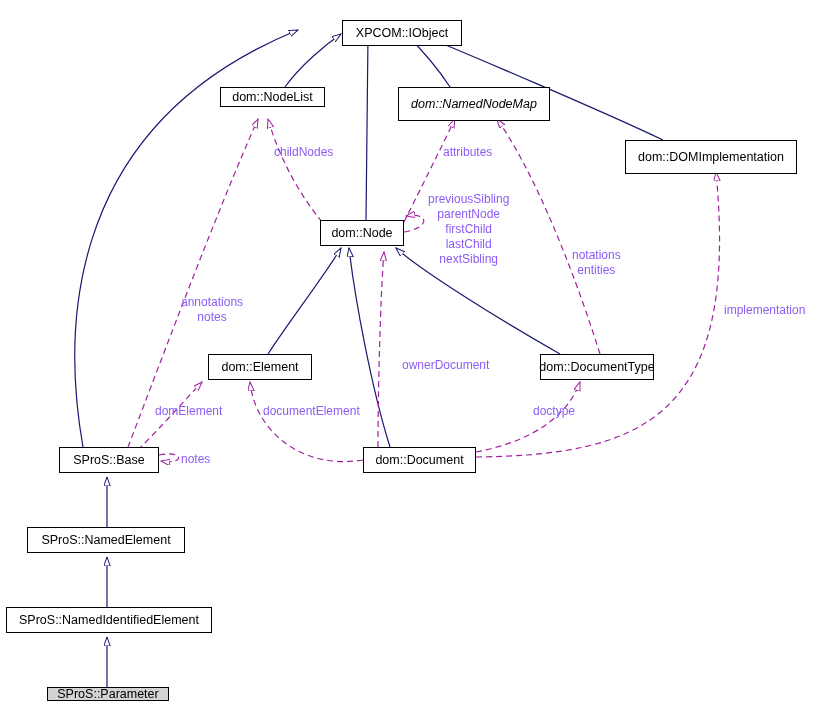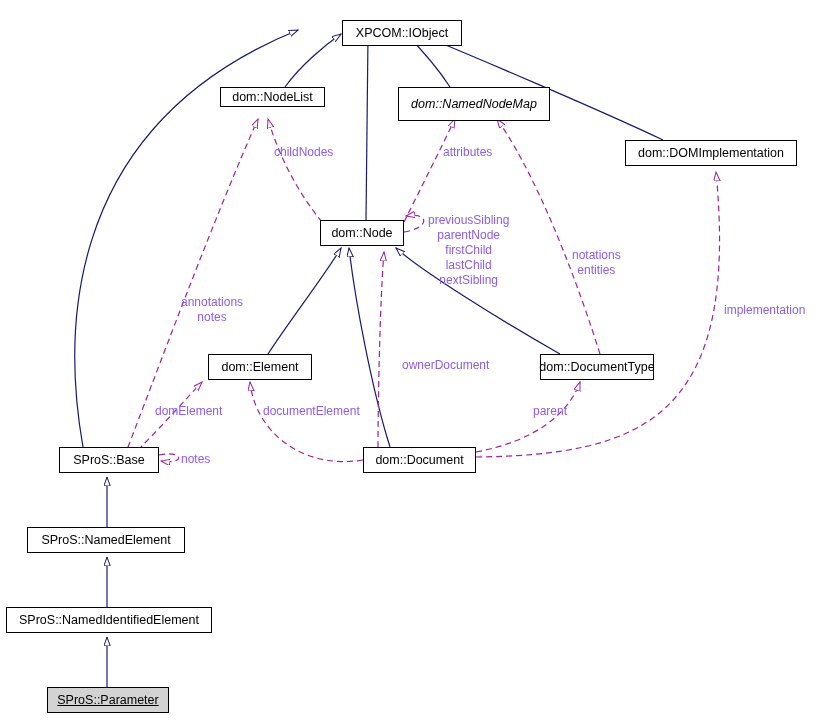--- a/index.html
+++ b/index.html
@@ -113,44 +113,44 @@
       <path d="M476,452 C540,440 570,410 580,382" marker-end="url(#arrow-assoc)"></path>
 
       <path d="M159,455 C185,450 185,465 161,461" marker-end="url(#arrow-assoc)"></path>
     </g>
   </svg>
 
   <div id="node-layer">
       <div class="node" style="left: 302px; top: 20px; width: 120px; height: 26px; margin-left: 40px;">XPCOM::IObject</div>
       <div class="node" style="left: 220px; top: 87px; width: 105px; height: 20px;">dom::NodeList</div>
       <div class="node" style="left: 398px; top: 87px; width: 152px; height: 34px; font-style: italic;">dom::NamedNodeMap</div>
-      <div class="node" style="left: 625px; top: 140px; width: 172px; height: 26px;">dom::DOMImplementation</div>
+      <div class="node" style="left: 625px; top: 140px; width: 172px; height: 34px;">dom::DOMImplementation</div>
       <div class="node" style="left: 320px; top: 220px; width: 84px; height: 26px;">dom::Node</div>
       <div class="node" style="left: 208px; top: 354px; width: 104px; height: 26px;">dom::Element</div>
       <div class="node" style="left: 540px; top: 354px; width: 114px; height: 26px;">dom::DocumentType</div>
       <div class="node" style="left: 363px; top: 447px; width: 113px; height: 26px;">dom::Document</div>
       <div class="node" style="left: 59px; top: 447px; width: 100px; height: 26px;">SProS::Base</div>
       <div class="node" style="left: 27px; top: 527px; width: 158px; height: 26px;">SProS::NamedElement</div>
       <div class="node" style="left: 6px; top: 607px; width: 206px; height: 26px;">SProS::NamedIdentifiedElement</div>
-      <div class="node highlight" style="left: 47px; top: 687px; width: 122px; height: 26px; text-decoration: underline;">SProS::Parameter</div>
+      <div class="node highlight" style="left: 47px; top: 687px; width: 122px; height: 14px;">SProS::Parameter</div>
     </div>
 
   <div id="label-layer">
       <div class="edge-label" style="left: 274px; top: 145px;">childNodes</div>
       <div class="edge-label" style="left: 443px; top: 145px;">attributes</div>
-      <div class="edge-label center" style="left: 428px; top: 192px; margin-top: 21px;">previousSibling
+      <div class="edge-label center" style="left: 428px; top: 192px;">previousSibling
 parentNode
 firstChild
 lastChild
 nextSibling</div>
       <div class="edge-label center" style="left: 572px; top: 215px; margin-top: 33px;">notations
 entities</div>
       <div class="edge-label" style="left: 724px; top: 303px;">implementation</div>
       <div class="edge-label center" style="left: 181px; top: 295px;">annotations
 notes</div>
       <div class="edge-label" style="left: 402px; top: 358px;">ownerDocument</div>
       <div class="edge-label" style="left: 155px; top: 404px;">domElement</div>
       <div class="edge-label" style="left: 263px; top: 404px;">documentElement</div>
-      <div class="edge-label" style="left: 533px; top: 404px;">parent</div>
+      <div class="edge-label" style="left: 533px; top: 404px;">doctype</div>
       <div class="edge-label" style="left: 181px; top: 452px;">notes</div>
     </div>
 
 </div>
 
 </body></html>

